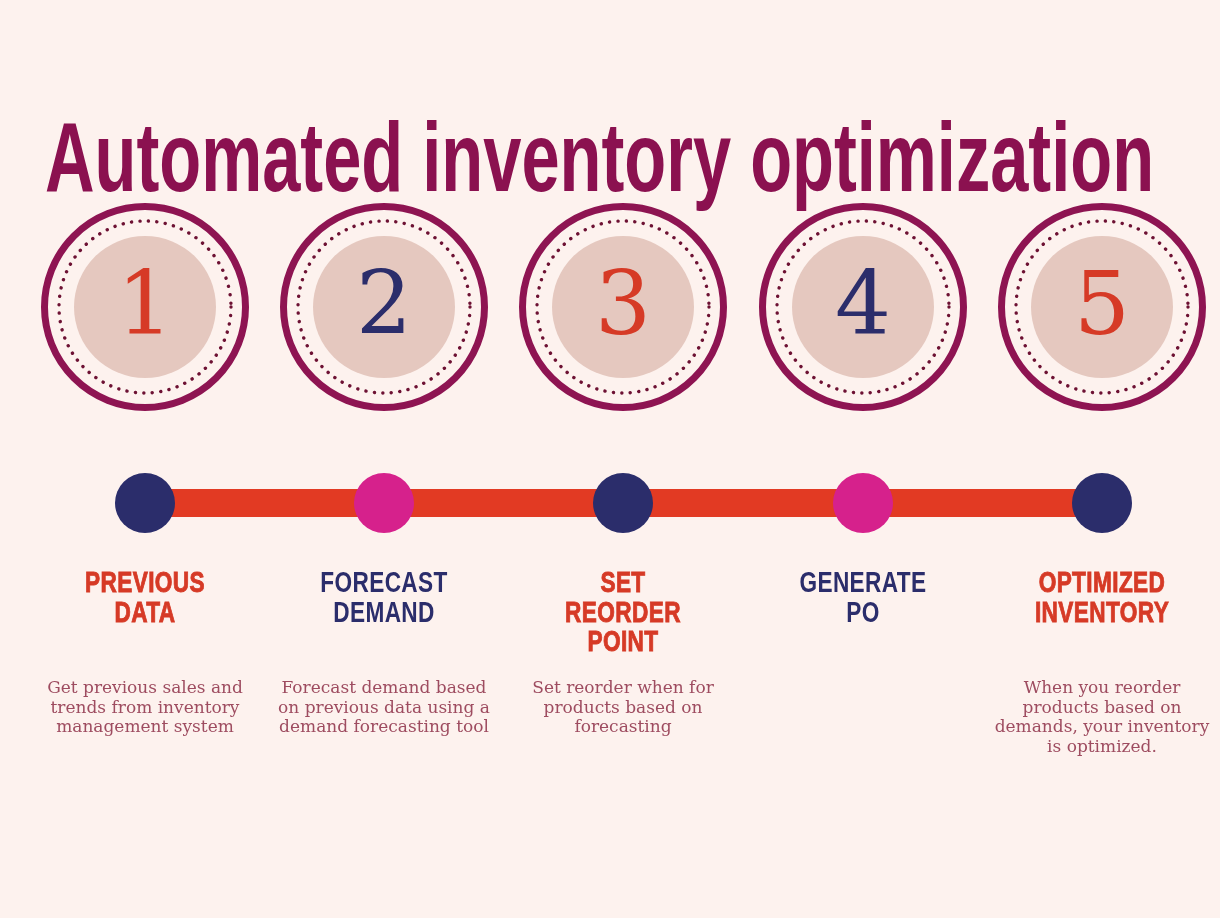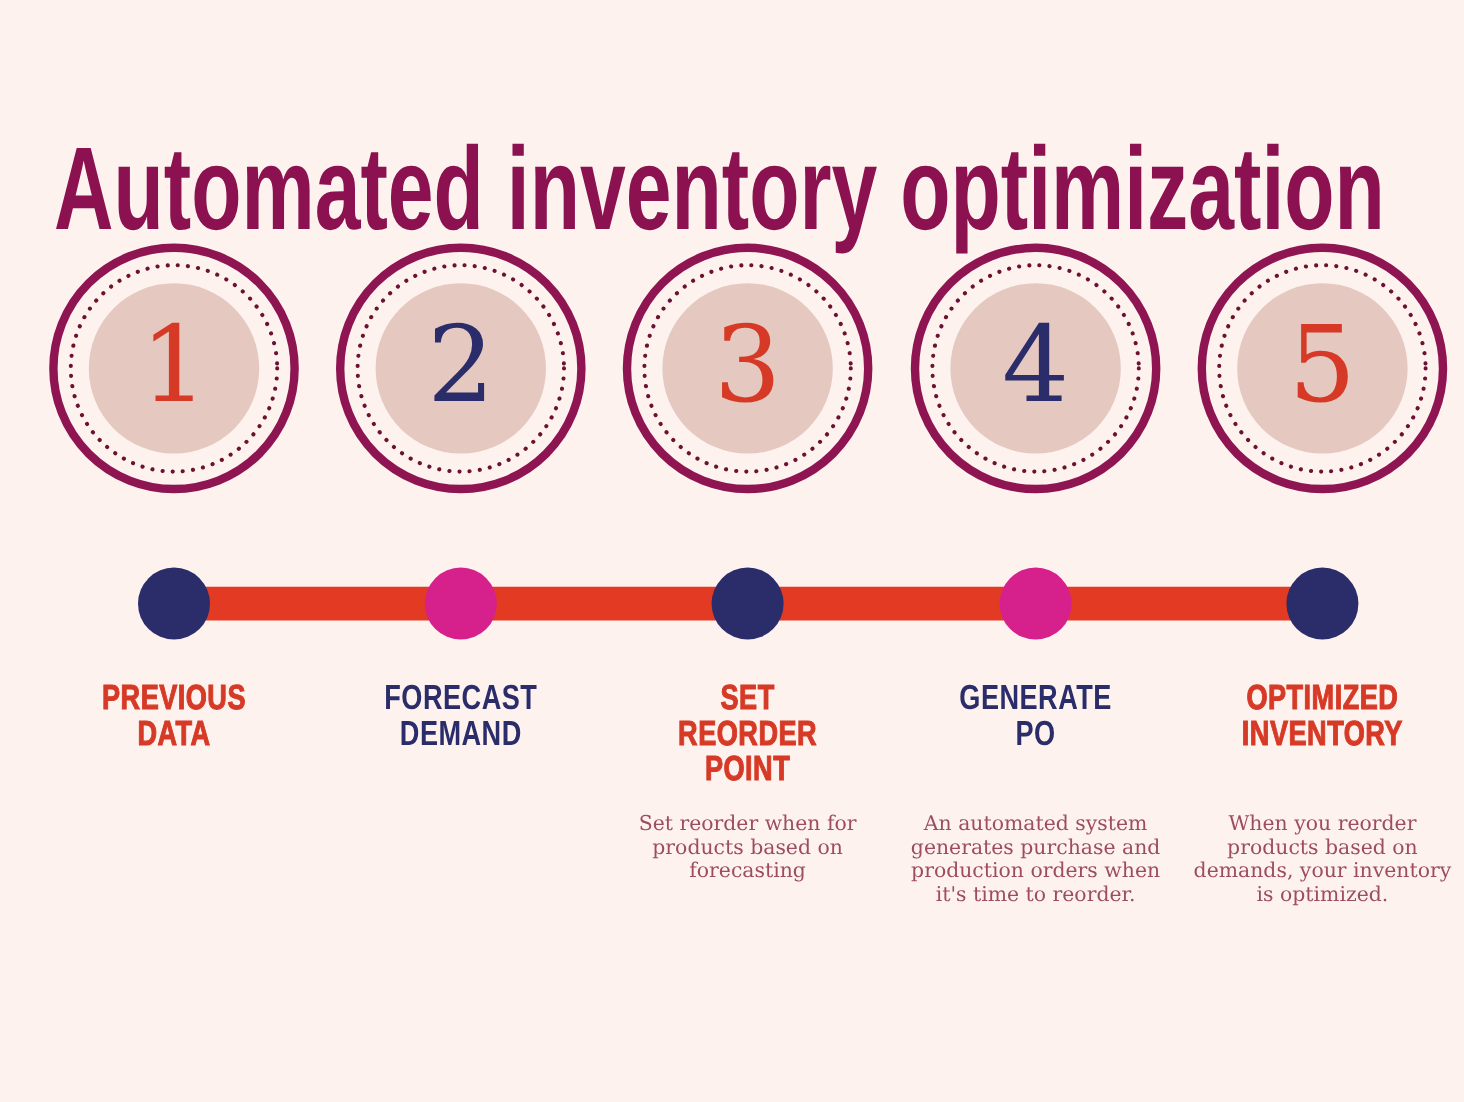--- a/index.html
+++ b/index.html
@@ -166,25 +166,27 @@
   <div class="step-label col-1" style="color: rgb(43, 45, 107);">FORECAST
 DEMAND</div>
   <div class="step-label heavy col-2" style="color: rgb(214, 58, 38);">SET
 REORDER
 POINT</div>
   <div class="step-label col-3" style="color: rgb(43, 45, 107);">GENERATE
 PO</div>
   <div class="step-label heavy col-4" style="color: rgb(214, 58, 38);">OPTIMIZED
 INVENTORY</div>
 
+  <div class="step-desc col-0">Get previous sales and
+trends from inventory
+management system</div>
+  <div class="step-desc col-1">Forecast demand based
+on previous data using a
+demand forecasting tool</div>
   <div class="step-desc col-2">Set reorder when for
 products based on
 forecasting</div>
-  <div class="step-desc col-3">An automated system
-generates purchase and
-production orders when
-it's time to reorder.</div>
   <div class="step-desc col-4">When you reorder
 products based on
 demands, your inventory
 is optimized.</div>
 
 </div>
 
 </body></html>

